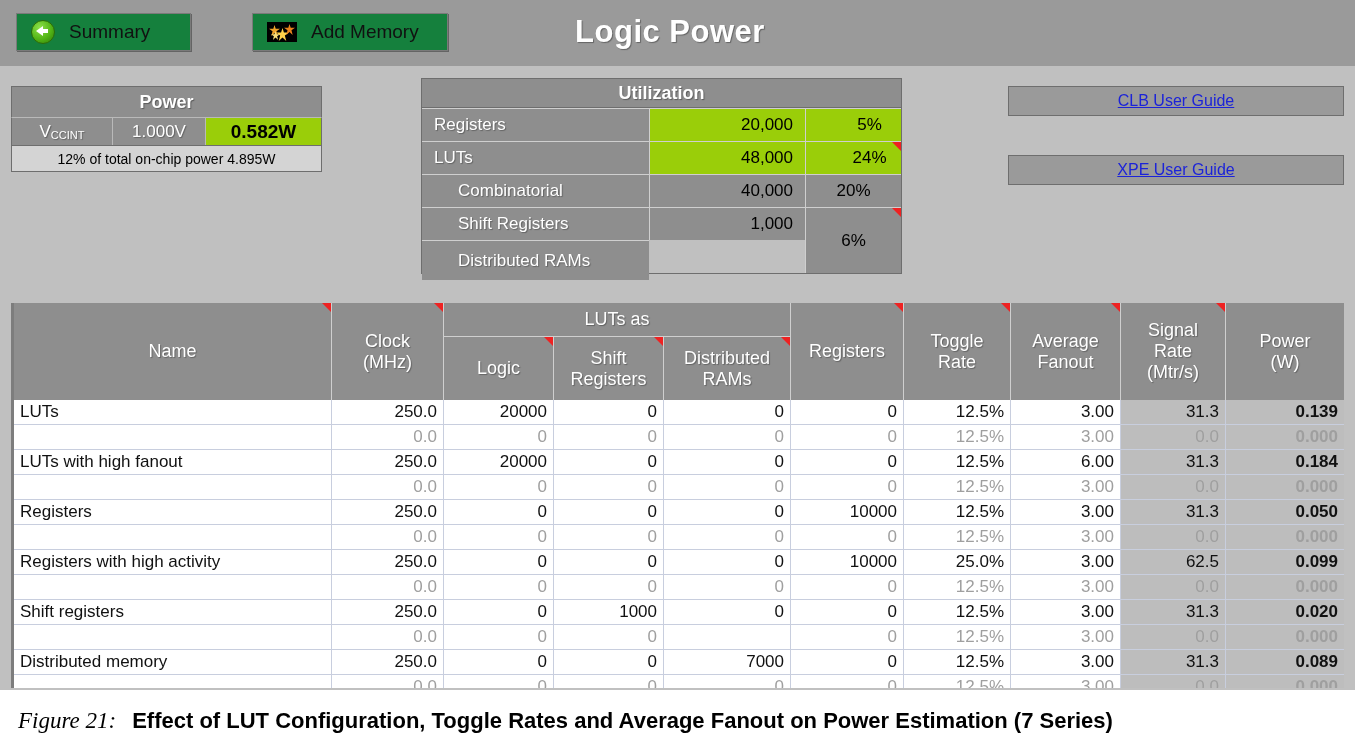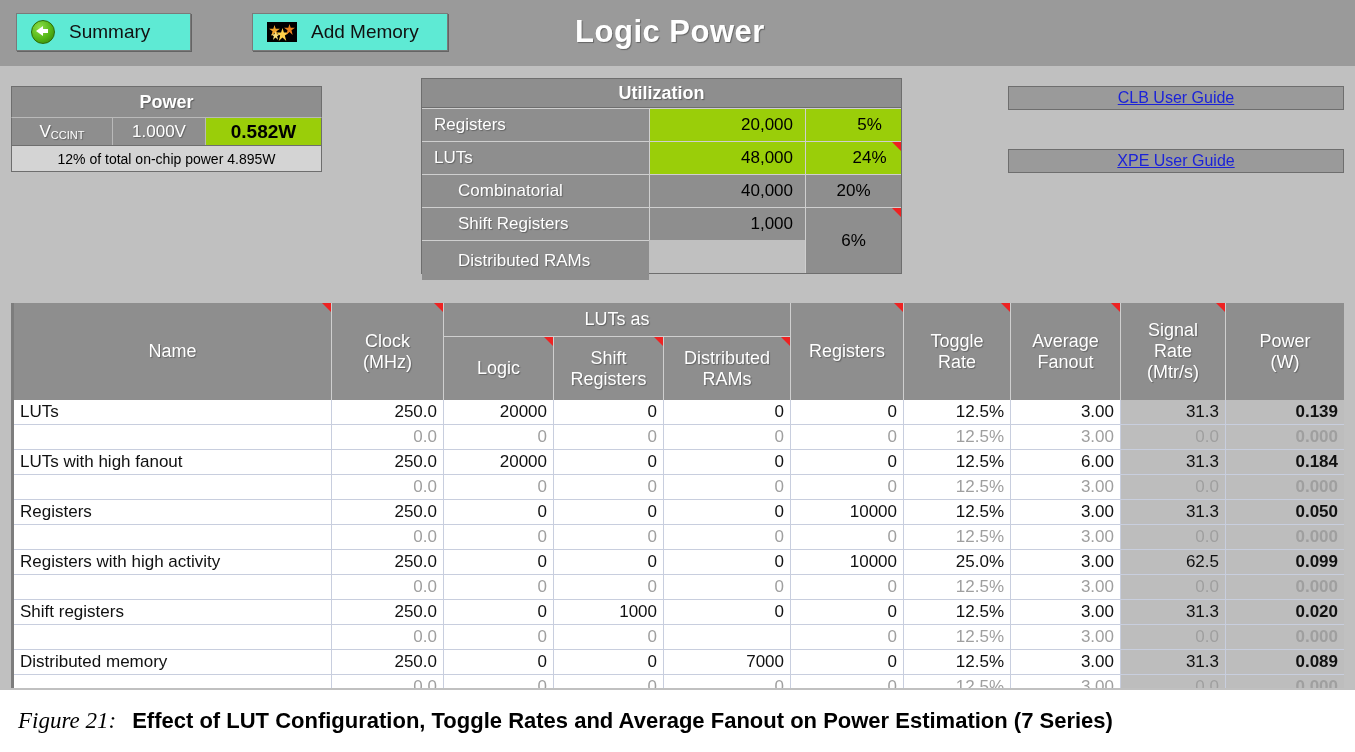--- a/index.html
+++ b/index.html
@@ -15,21 +15,21 @@
     overflow:hidden;
   }
 
   
   .toolbar{
     position:absolute;left:0;top:0;width:1355px;height:66px;
     background:#9a9a9a;
   }
   .tb-btn{
     position:absolute;top:13px;height:38px;
-    background:#5eead4;
+    background:#15803d;
     border:1px solid #7a7a7a;
     box-shadow:1px 1px 0 rgba(0,0,0,.35);
     display:flex;align-items:center;
     padding:0 14px;
     box-sizing:border-box;
     cursor:pointer;
   }
   #btn-summary{left:16px;width:175px;}
   #btn-addmem{left:252px;width:196px;}
   .tb-label{
@@ -141,21 +141,21 @@
   .util-sub{display:flex;flex-direction:column;flex:0 0 383px;}
   .util-pair{display:flex;}
   .mark{
     position:absolute;right:0;top:0;width:0;height:0;
     border-top:9px solid #ee2222;border-left:9px solid transparent;
   }
 
   
   #guides{position:absolute;left:1008px;top:86px;width:336px;}
   .guide-btn{
-    height:24px;background:#9a9a9a;border:1px solid #6e6e6e;
+    height:30px;background:#9a9a9a;border:1px solid #6e6e6e;
     display:flex;align-items:center;justify-content:center;
     box-sizing:border-box;cursor:pointer;
   }
   .guide-btn a{
     color:#1c23d8;font-size:16px;text-decoration:underline;
   }
   #guide2{margin-top:39px;}
 
   
   .mtable{

